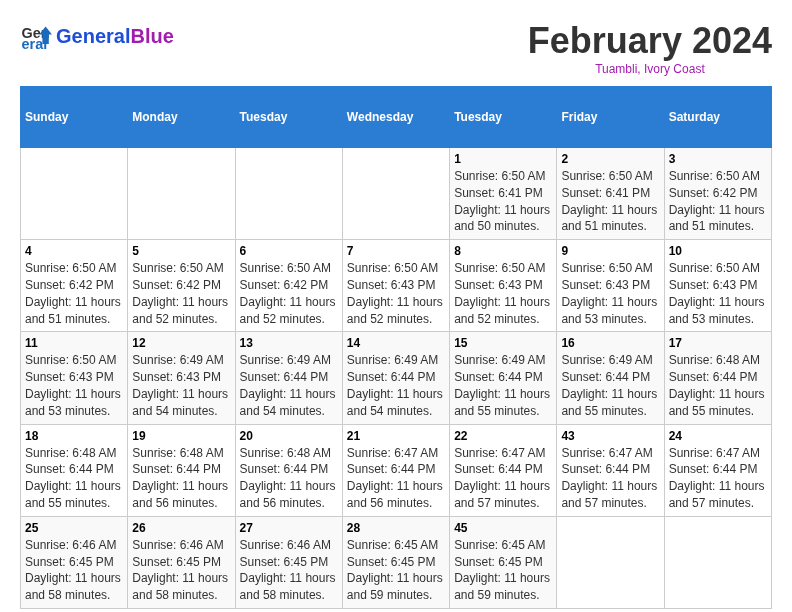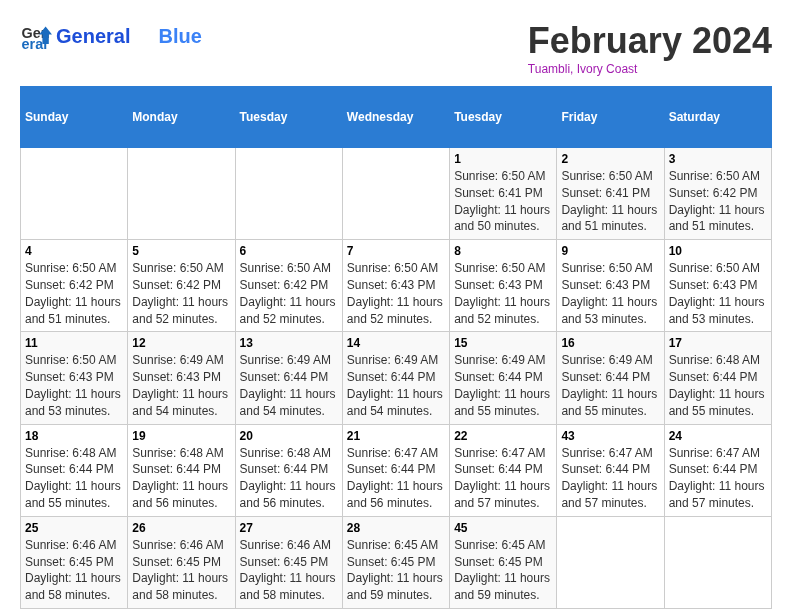--- a/index.html
+++ b/index.html
@@ -19,21 +19,21 @@
     .logo {
       display: flex;
       align-items: center;
       gap: 4px;
     }
     .logo-icon {
       width: 32px;
       height: 32px;
     }
     .title-block {
-      text-align: left;
+      text-align: center;
     }
     .main-title {
       font-size: 36px;
       font-weight: bold;
       color: #333;
     }
     .subtitle {
       font-size: 12px;
       color: #a21caf;
     }
@@ -84,21 +84,21 @@
 
 <div class="header">
   <div class="logo">
     <svg class="logo-icon" viewBox="0 0 40 40">
       <text x="2" y="22" font-size="18" font-weight="bold" fill="#333">Gen</text>
       <text x="2" y="36" font-size="18" font-weight="bold" fill="#1a6bbf">eral</text>
       <polygon points="32,8 40,18 36,18 36,30 28,30 28,18 24,18" fill="#1a6bbf"></polygon>
     </svg>
     <div>
       <div style="font-size:20px;font-weight:bold;line-height:1.1;">
-        <span style="color:#1d4ed8;">General</span><span style="color:#3b82f6;padding-left:28px;">Blue</span>
+        <span style="color:#1d4ed8;">General</span><span style="color:#a21caf;">Blue</span>
       </div>
     </div>
   </div>
   <div class="title-block">
     <div class="main-title">February 2024</div>
     <div class="subtitle">Tuambli, Ivory Coast</div>
   </div>
 </div>
 
 <table>

